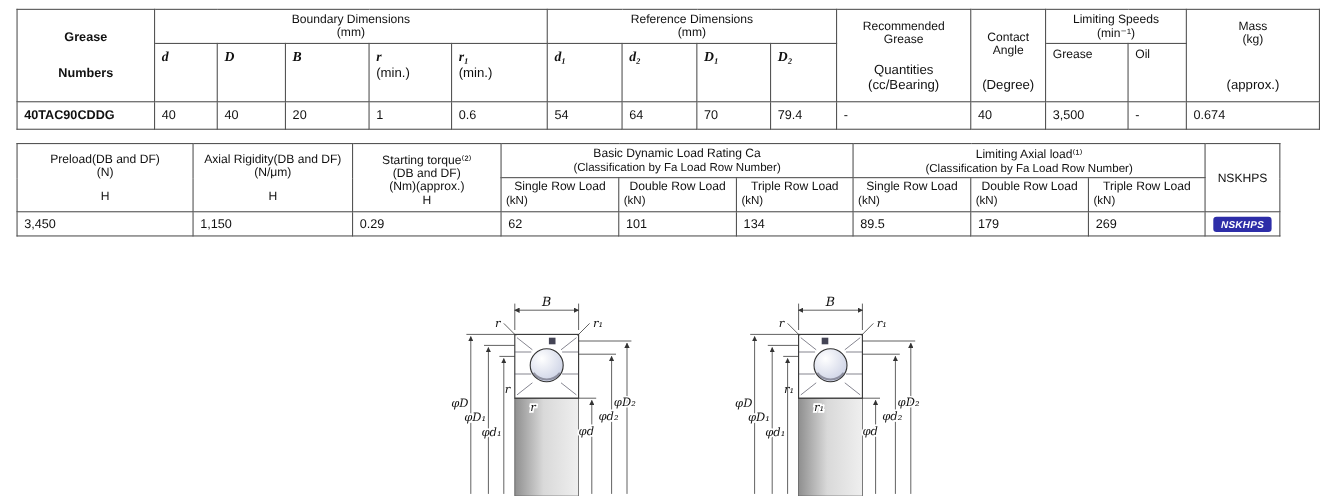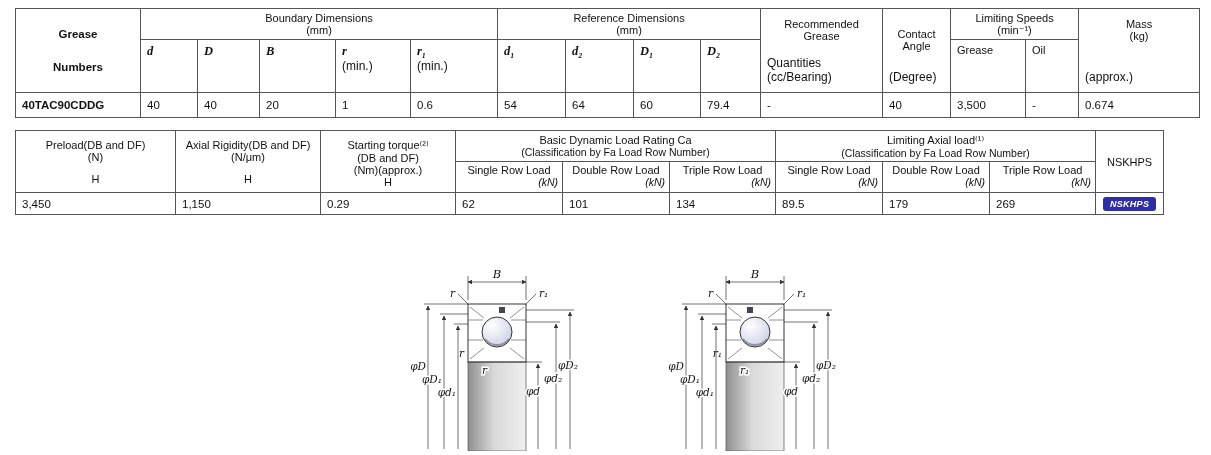--- a/index.html
+++ b/index.html
@@ -17,28 +17,28 @@
   .t1 tr.sub-row th{height:46px;vertical-align:top;text-align:left;padding-top:4px;}
   .t1 tr.data td{height:20px;text-align:left;font-size:11.5px;}
   .var{font-family:"Liberation Serif","DejaVu Serif",serif;font-style:italic;font-weight:bold;font-size:12.5px;}
   .unit{font-size:12px;}
   .bn{font-weight:bold;font-size:12px;}
   .vstack{display:flex;flex-direction:column;justify-content:space-between;}
   .vs1{height:66px;}
   .vs2{height:46px;}
   .vsa{justify-content:space-around;}
   .ctr{text-align:center;}
-  .lft{text-align:left;}
+  .lft{text-align:center;}
   .bold{font-weight:bold;font-size:11.5px;}
   
   .t2{position:absolute;left:15px;top:130px;width:1148px;}
   .t2 tr.gr th{height:26px;}
   .t2 tr.sub-row th{height:26px;padding:2px 4px;vertical-align:top;}
   .t2 tr.data td{height:17px;text-align:left;font-size:11.5px;}
-  .kn{text-align:right;font-size:10.5px;font-style:italic;}
+  .kn{text-align:left;font-size:10.5px;}
   .small{font-size:10.5px;}
   .badge-cell{text-align:center !important;}
   .badge{display:inline-block;color:#fff;font-size:9px;font-weight:bold;font-style:italic;
          padding:2px 7px;border-radius:3px;letter-spacing:.3px;background:#2d2da8;}
   
   .diagrams{position:absolute;left:398px;top:266px;display:flex;gap:58px;}
   .dim-label{font-family:"DejaVu Serif","Liberation Serif",serif;font-style:italic;font-size:10.5px;
              paint-order:stroke;stroke:#ffffff;stroke-width:3px;fill:#111;}
   .b-label{font-family:"DejaVu Serif","Liberation Serif",serif;font-style:italic;font-size:11.5px;fill:#111;}
   .dline{stroke:#333;stroke-width:0.7;fill:none;}
@@ -138,21 +138,21 @@
   </tr>
   <tr class="data">
     <td class="bn">40TAC90CDDG</td>
     <td>40</td>
     <td>40</td>
     <td>20</td>
     <td>1</td>
     <td>0.6</td>
     <td>54</td>
     <td>64</td>
-    <td>60</td>
+    <td>70</td>
     <td>79.4</td>
     <td>-</td>
     <td>40</td>
     <td>3,500</td>
     <td>-</td>
     <td>0.674</td>
   </tr>
 </tbody>
   </table>
 

